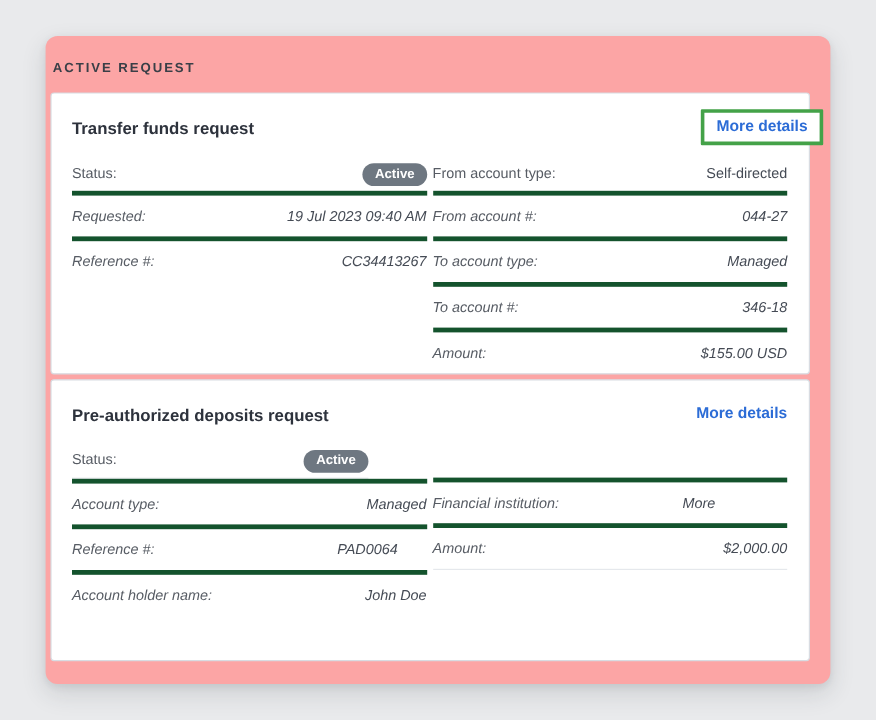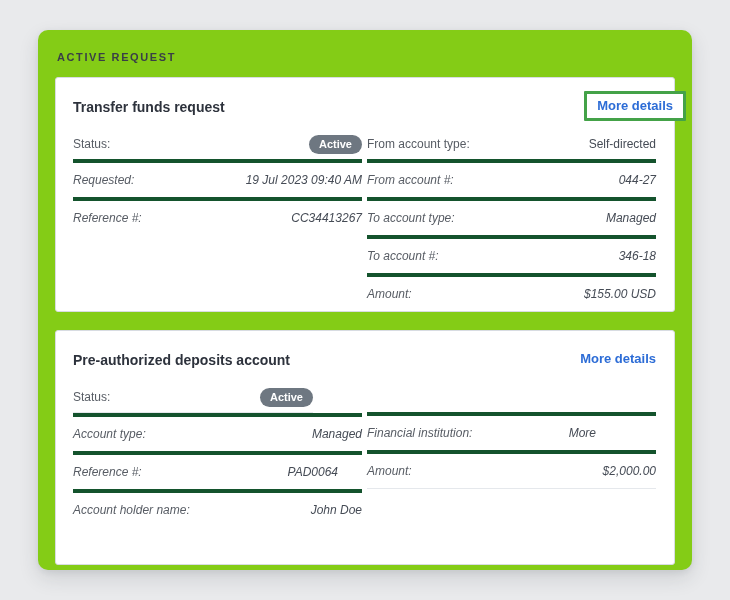--- a/index.html
+++ b/index.html
@@ -4,32 +4,32 @@
 <style>
   html,body{margin:0;padding:0;}
   body{
     width:730px;height:600px;overflow:hidden;position:relative;
     background:#e9eaec;
     font-family:"Liberation Sans", sans-serif;
     -webkit-font-smoothing:antialiased;
   }
   .panel{
     position:absolute;left:38px;top:30px;width:654px;height:540px;
-    box-sizing:border-box;background:#84cc16;border-radius:10px;
+    box-sizing:border-box;background:#fca5a5;border-radius:10px;
     box-shadow:0 8px 20px rgba(40,50,60,.14), 0 2px 6px rgba(40,50,60,.08);
-    padding:21px 17px 8px 17px;
+    padding:21px 17px 8px 4px;
   }
   .panel-label{
     font-size:11px;font-weight:bold;letter-spacing:1.6px;
     color:#3a3f47;margin:0 0 14px 2px;
   }
   .card{
     box-sizing:border-box;height:235px;background:#fff;
     border:1px solid #d8dce2;border-radius:3px;
-    padding:18px 18px 0 17px;margin-bottom:18px;position:relative;
+    padding:18px 18px 0 17px;margin-bottom:4px;position:relative;
   }
   .card-head{
     display:flex;justify-content:space-between;align-items:flex-start;
     height:26px;margin-bottom:6px;
   }
   .card-title{
     margin:0;padding-top:3px;font-size:14px;font-weight:bold;color:#2d323c;
   }
   .more-details{
     color:#2c6cd6;font-weight:bold;font-size:13px;text-decoration:none;
@@ -103,21 +103,21 @@
   </div>
             <div class="row bt">
     <span class="label">Amount:</span>
     <span class="value">$155.00 USD</span>
   </div>
           </div>
     </div>
   </section>
       <section class="card">
     <div class="card-head">
-      <h2 class="card-title">Pre-authorized deposits account</h2>
+      <h2 class="card-title">Pre-authorized deposits request</h2>
       <span class="link-slot"><a href="#" class="more-details">More details</a></span>
     </div>
     <div class="cols">
       <div class="col left">
             <div class="row underline narrow">
     <span class="label">Status:</span>
     <span class="value"><span class="badge">Active</span></span>
   </div>
             <div class="row bt">
     <span class="label">Account type:</span>

